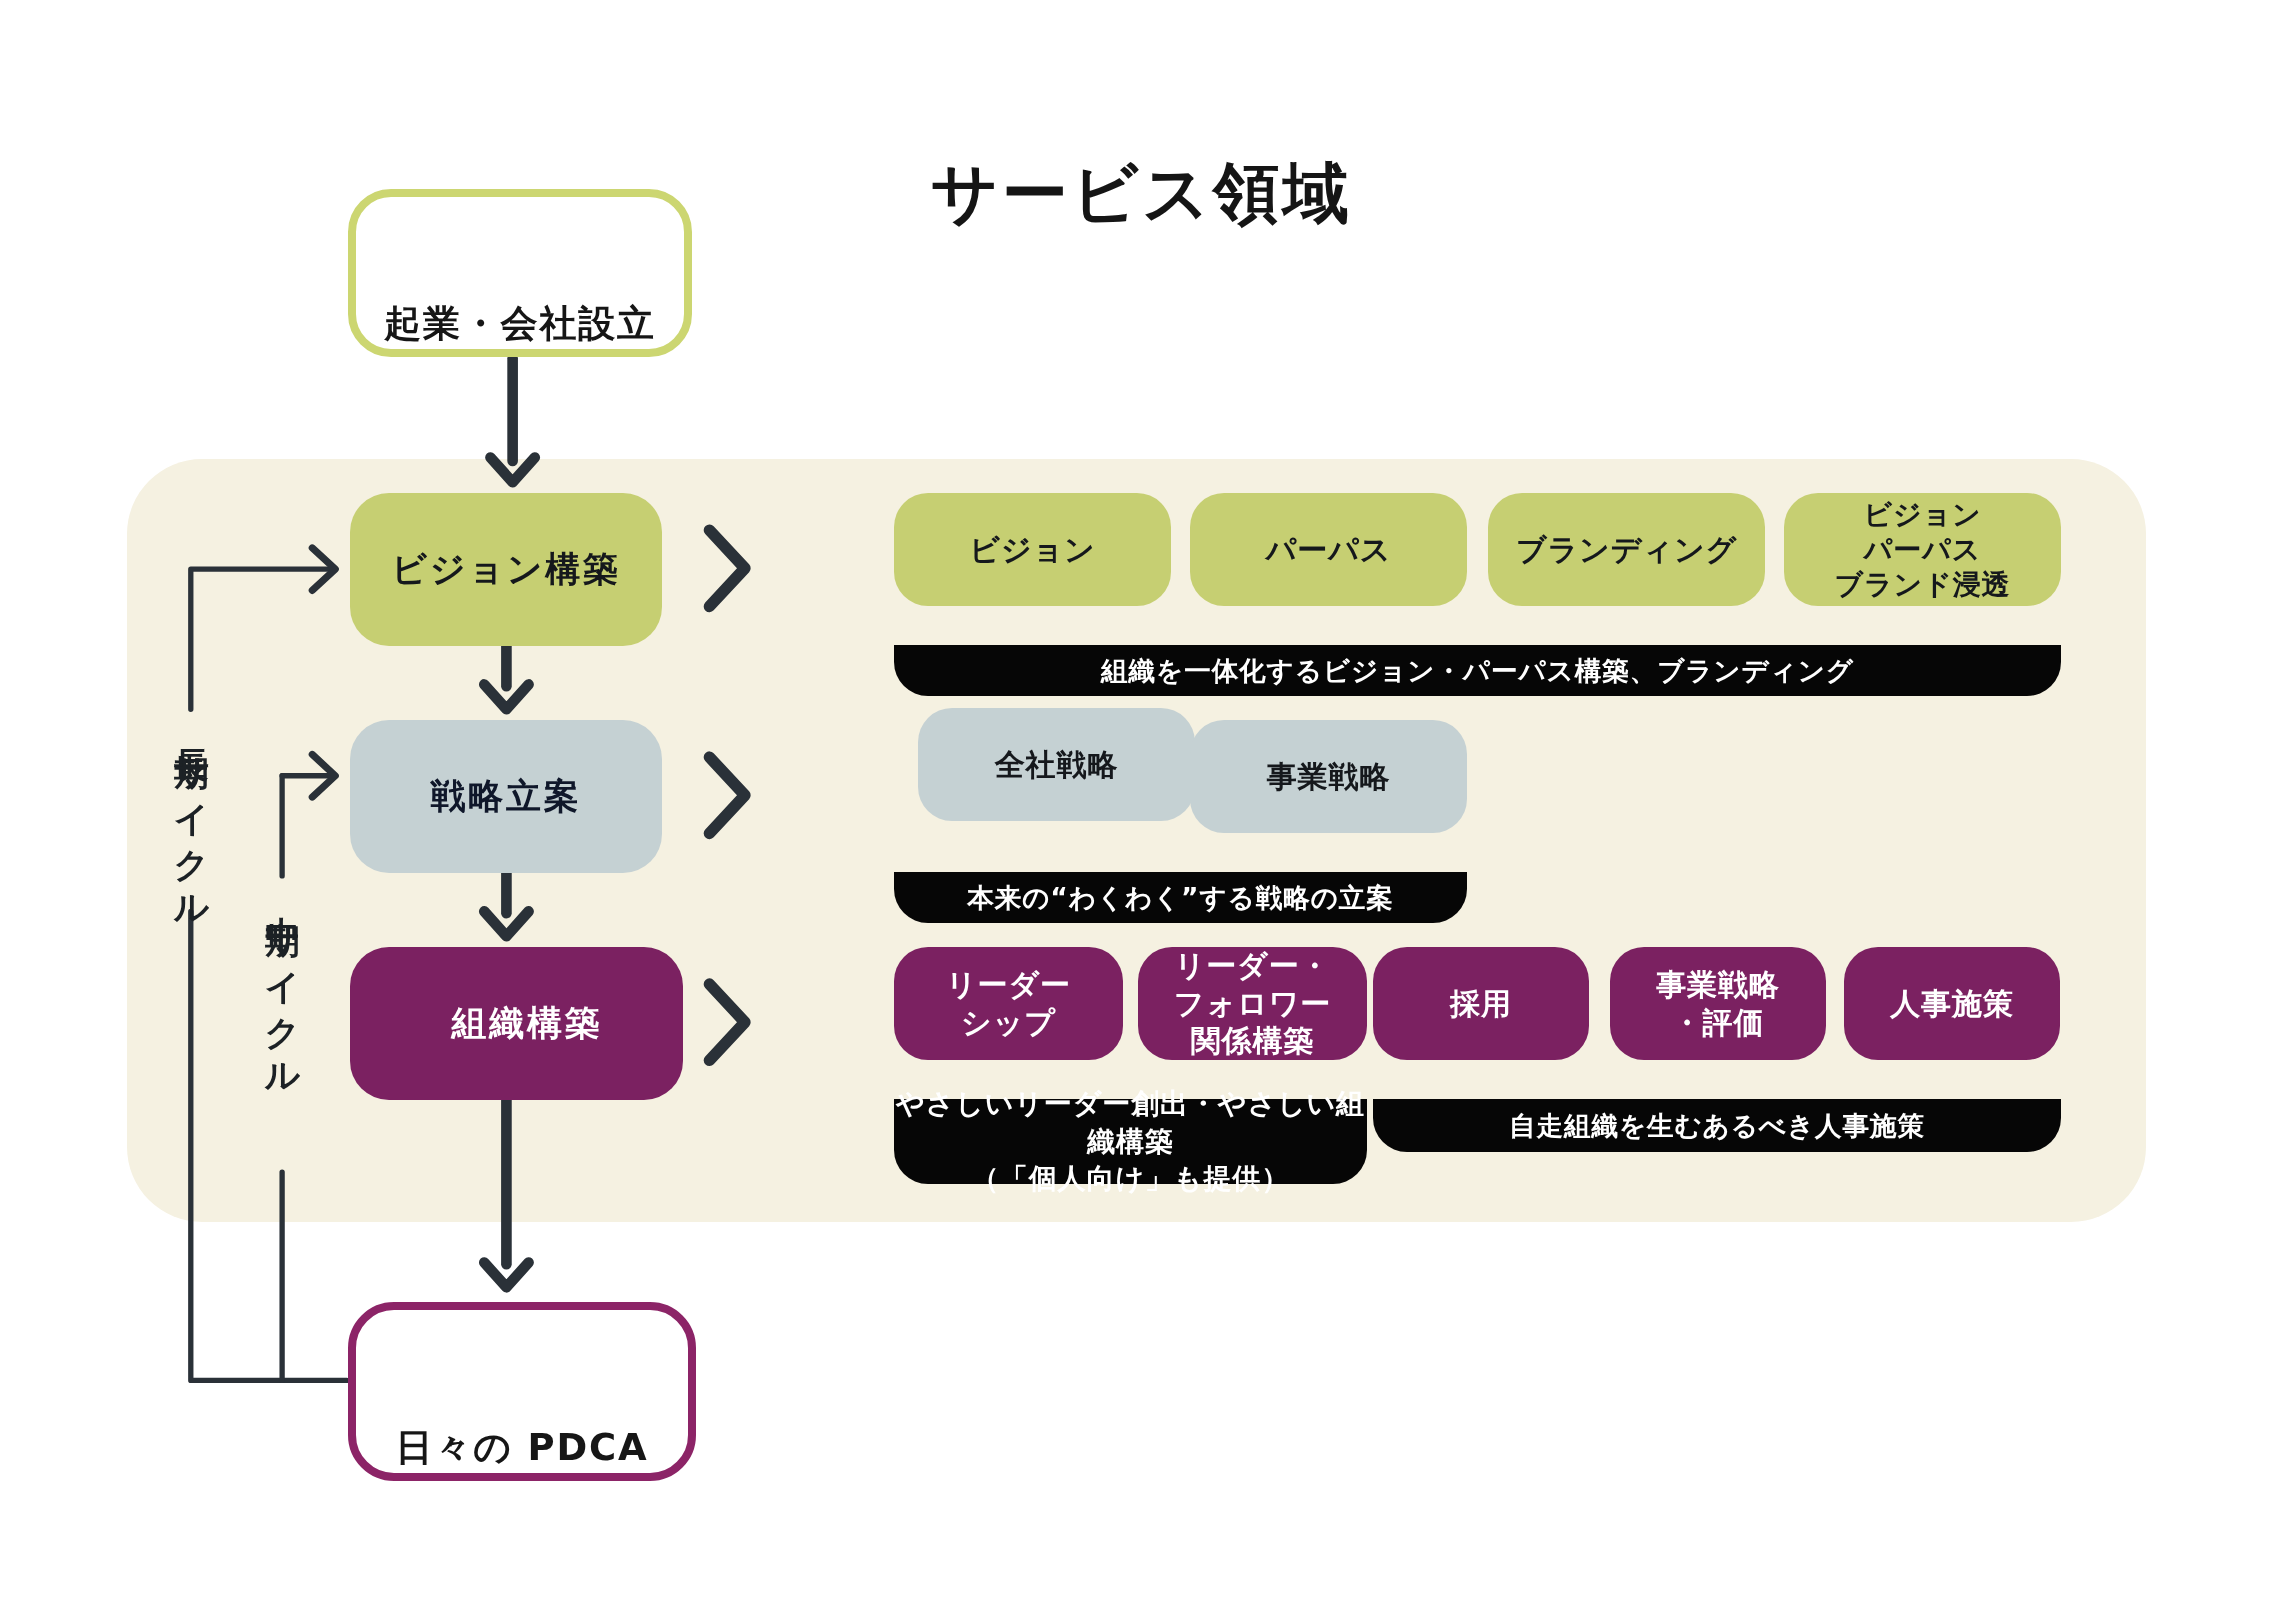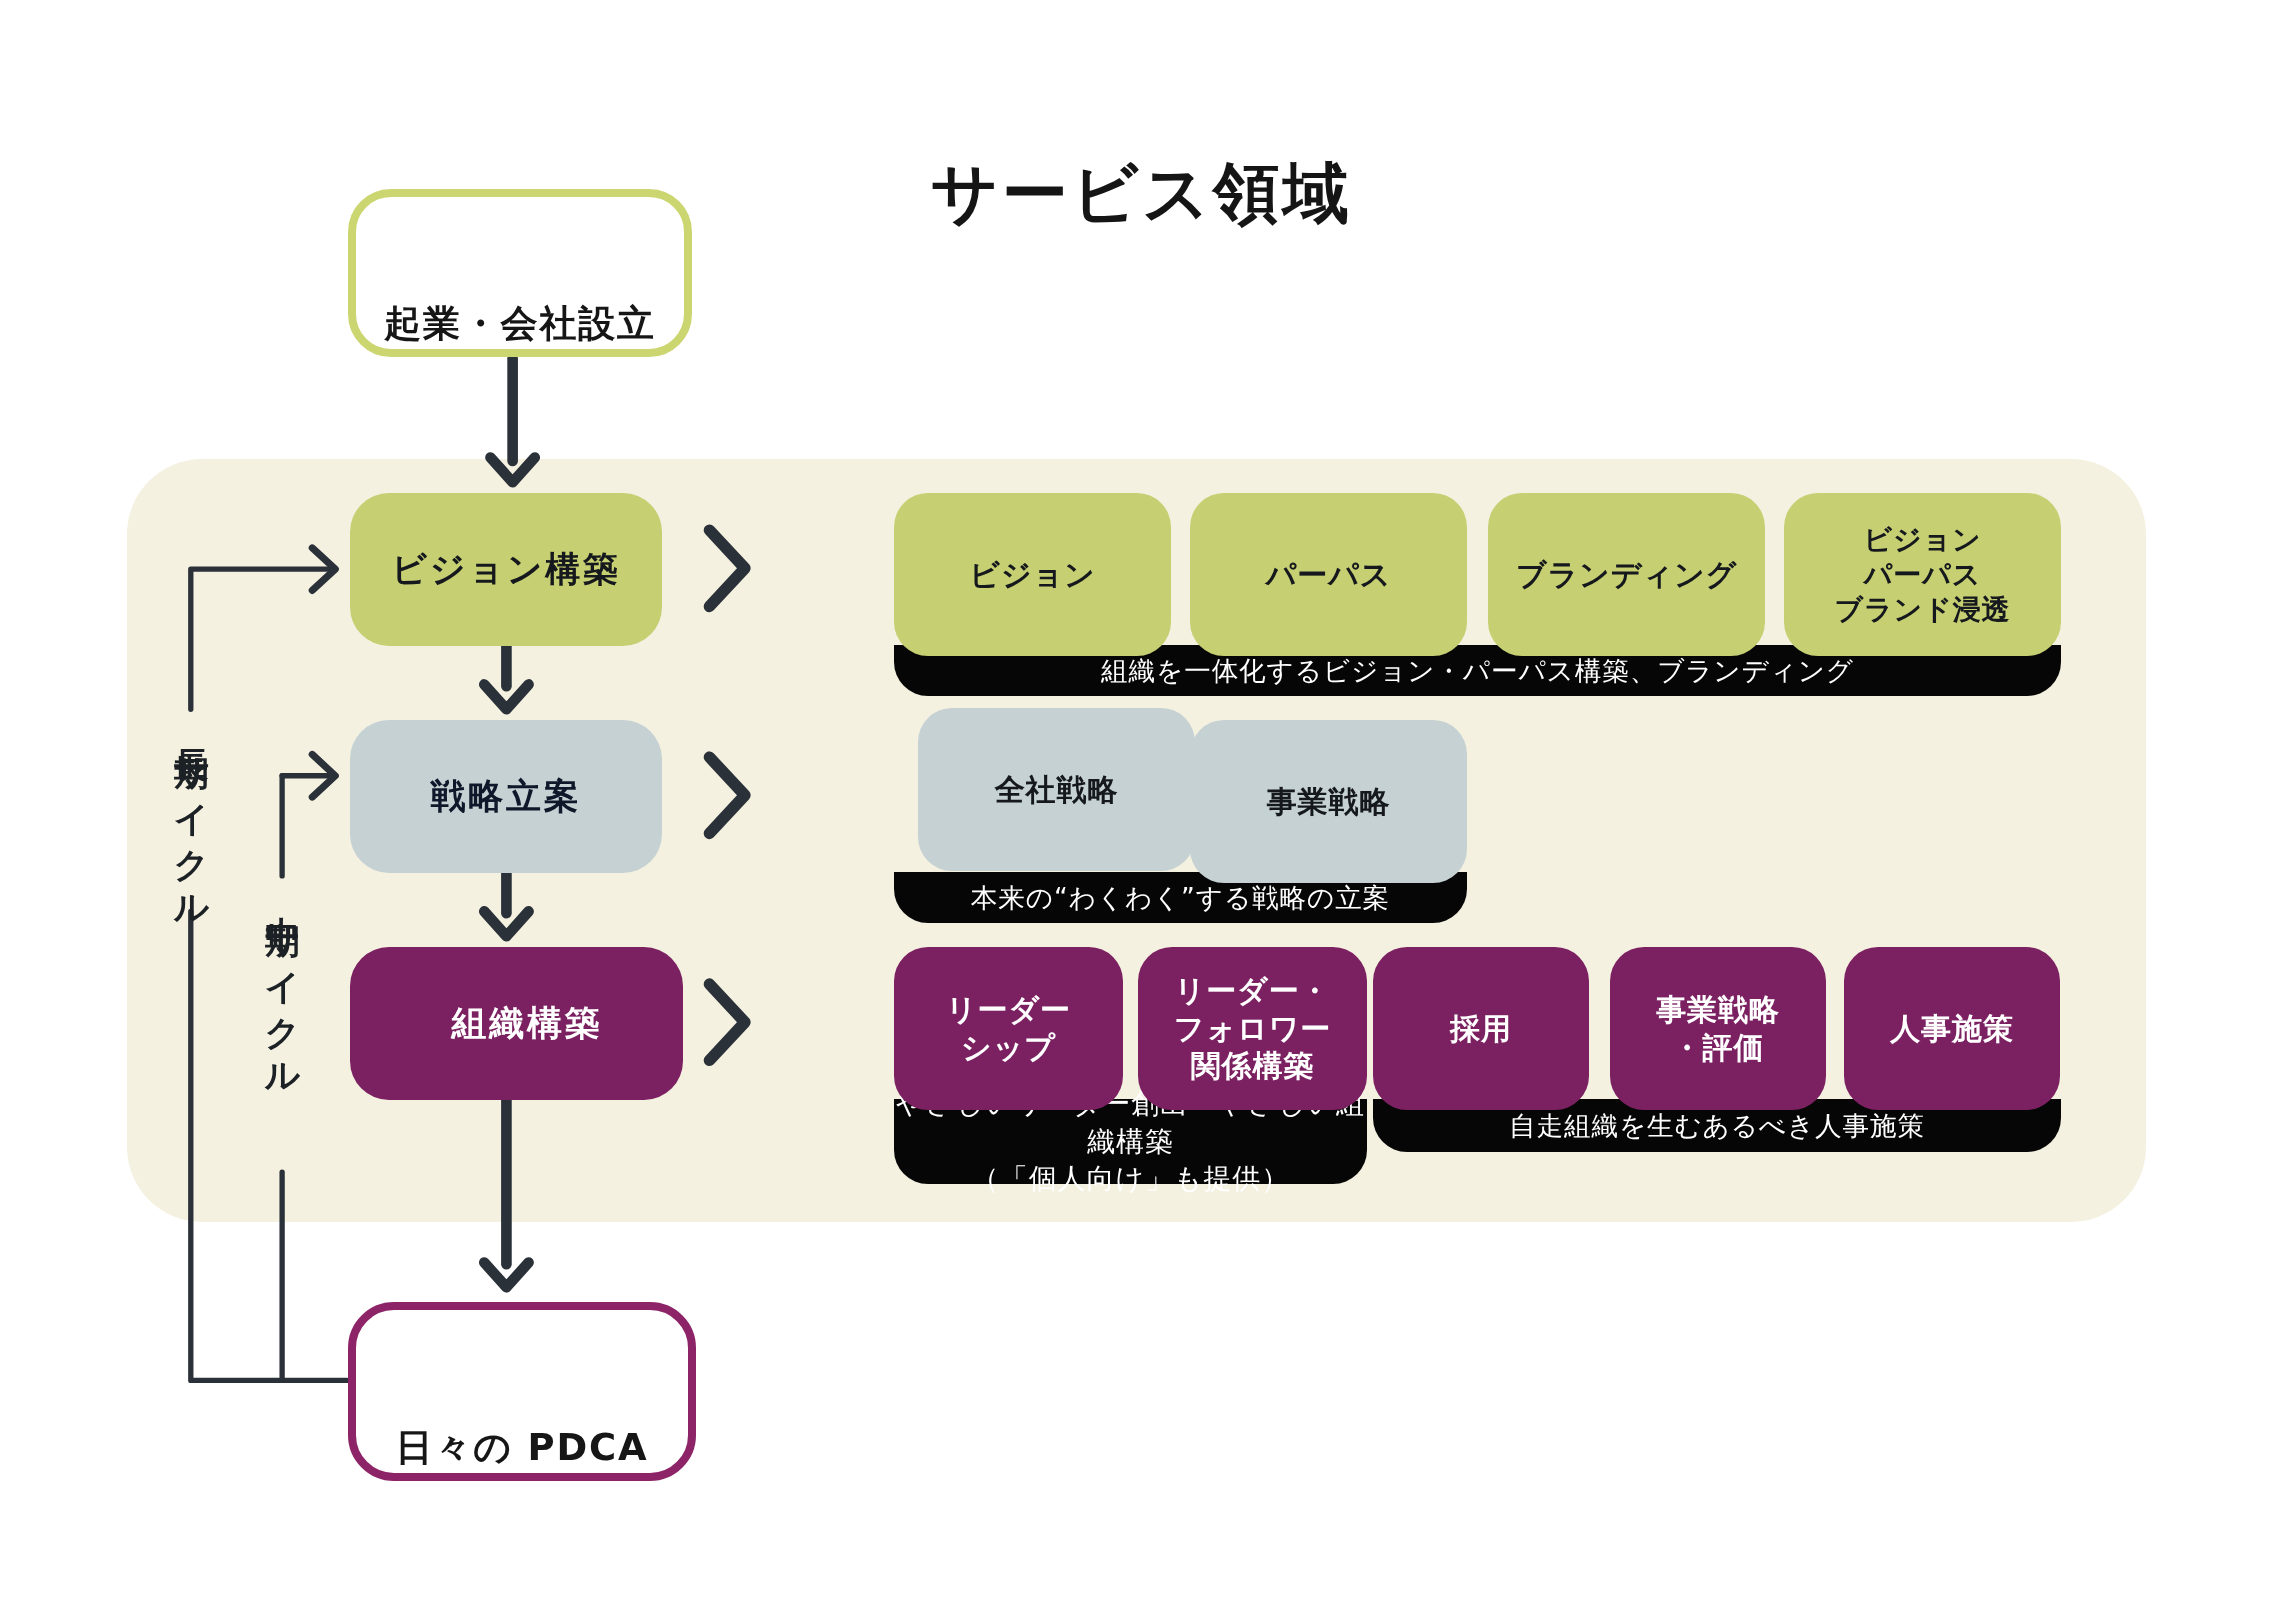--- a/index.html
+++ b/index.html
@@ -39,30 +39,30 @@
   .stage-box{
     left:350px;width:312px;height:153px;border-radius:39px;
     display:flex;align-items:center;justify-content:center;
     font-weight:bold;font-size:35px;letter-spacing:2.7px;
   }
   #stage-vision{top:493px;background:#c6cf72;color:#15181c;}
   #stage-strategy{top:720px;background:#c5d1d3;color:#0f172a;}
   #stage-organization{top:947px;background:#7b2161;color:#ffffff;padding-left:21px;}
   
   .item{
-    background:#c6cf72;border-radius:34px;height:163px;
+    background:#c6cf72;border-radius:34px;height:113px;
     display:flex;align-items:center;justify-content:center;
     font-weight:bold;font-size:30px;color:#15181c;text-align:center;
     white-space:pre-line;line-height:1.25;letter-spacing:0.9px;
   }
   .item.gray{background:#c5d1d3;}
   .item.purple{background:#7b2161;color:#ffffff;}
   
   .caption{
-    background:#060606;color:#ffffff;font-weight:normal;
+    background:#060606;color:#ffffff;font-weight:bold;
     display:flex;align-items:center;justify-content:center;text-align:center;
     white-space:pre-line;border-radius:0 0 34px 34px;
     font-size:26.6px;line-height:1.35;letter-spacing:0.9px;
   }
   #caption-row1{left:894px;top:645px;width:1167px;height:51px;}
   #caption-row2{left:894px;top:872px;width:573px;height:51px;}
   #caption-row3a{left:894px;top:1099px;width:473px;height:85px;font-size:28px;}
   #caption-row3b{left:1373px;top:1099px;width:688px;height:53px;}
   
   #item-r1-0{left:894px;top:493px;width:277px;}

